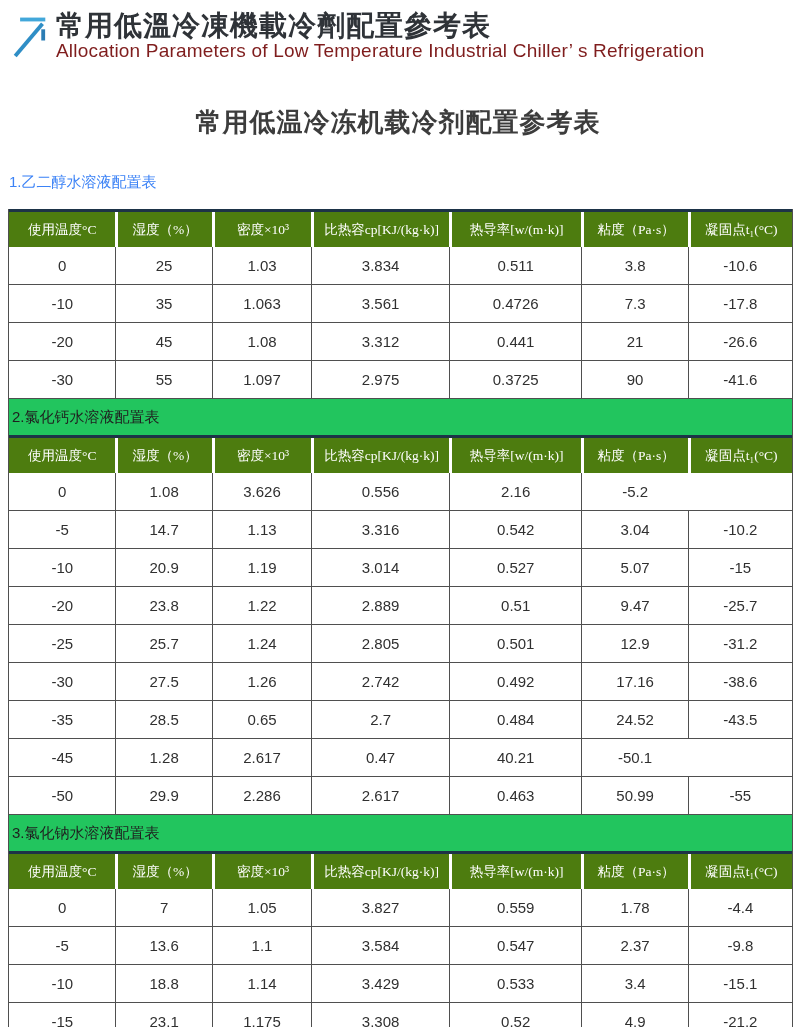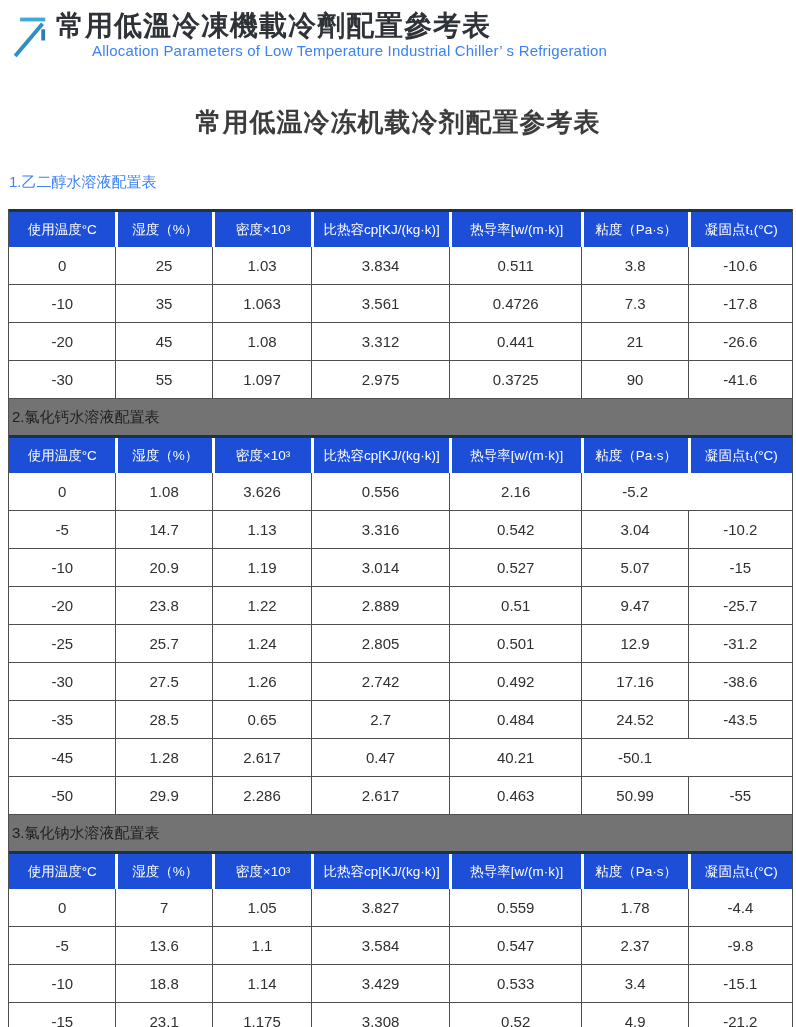--- a/index.html
+++ b/index.html
@@ -5,34 +5,34 @@
   html,body{margin:0;padding:0;}
   body{
     width:796px;min-height:1027px;background:#ffffff;
     font-family:"Liberation Sans","DejaVu Sans",sans-serif;color:#333;
   }
   
   .brand{display:flex;align-items:flex-start;padding:11px 0 0 11px;gap:3px;}
   .brand-logo{flex:0 0 auto;margin-top:2px;}
   .brand-text{display:flex;flex-direction:column;}
   .brand-title{margin:0;font-size:28px;line-height:30px;font-weight:700;color:#2f3338;letter-spacing:1px;}
-  .brand-sub{font-size:15px;line-height:18px;color:#3b82f6;margin-top:1px;letter-spacing:.2px;margin-left:36px;}
+  .brand-sub{font-size:19px;line-height:18px;color:#7f1d1d;margin-top:1px;letter-spacing:.2px;}
   
   .main-title{text-align:center;font-size:26px;font-weight:700;color:#3c3c3c;margin:40px 0 0 0;letter-spacing:1px;}
   
   .content{margin:0 3px 0 8px;padding-bottom:22px;}
   .label-outside{font-size:15px;color:#3b82f6;margin:33px 0 17px 1px;}
   .tables-wrapper{border:1px solid #4f4f4f;border-top:none;background:#fff;}
-  .inner-label{font-size:15px;color:#1f1f1f;padding:9px 0 8px 3px;background:#737373;}
+  .inner-label{font-size:15px;color:#1f1f1f;padding:9px 0 8px 3px;background:#22c55e;}
   .data-table{--cols:13.6% 12.3% 12.7% 17.6% 16.9% 13.6% 13.3%;}
   .thead{display:grid;grid-template-columns:var(--cols);border-top:3px solid #1d3347;background:#fff;}
   .th{
-    background:#1d4ed8;color:#fff;font-size:13.5px;height:35px;
+    background:#4d7c0f;color:#fff;font-size:13.5px;height:35px;
     display:flex;align-items:center;justify-content:center;
-    border-left:3px solid #fff;white-space:nowrap;overflow:hidden;
+    border-left:3px solid #fff;white-space:nowrap;overflow:hidden;font-family:Liberation Serif, serif;
   }
   .th:first-child{border-left:none;}
   .tr{display:grid;grid-template-columns:var(--cols);border-bottom:1px solid #4f4f4f;background:#fff;}
   .td{
     height:37px;display:flex;align-items:center;justify-content:center;
     font-size:15px;color:#303030;border-left:1px solid #4f4f4f;
   }
   .td:first-child{border-left:none;}
   .tables-wrapper > .data-table:last-child .tr:last-child{border-bottom:none;}
 </style>

